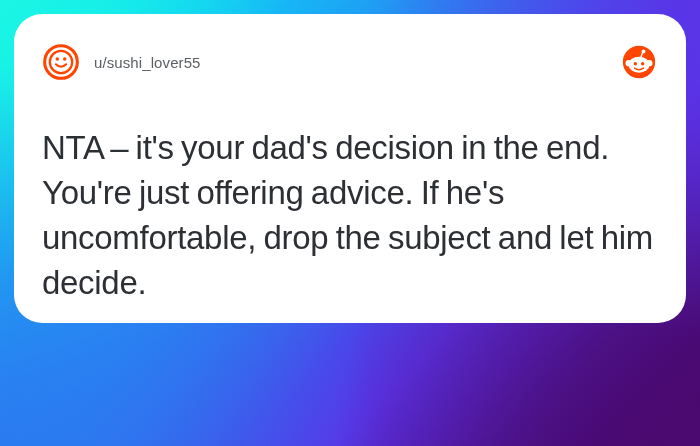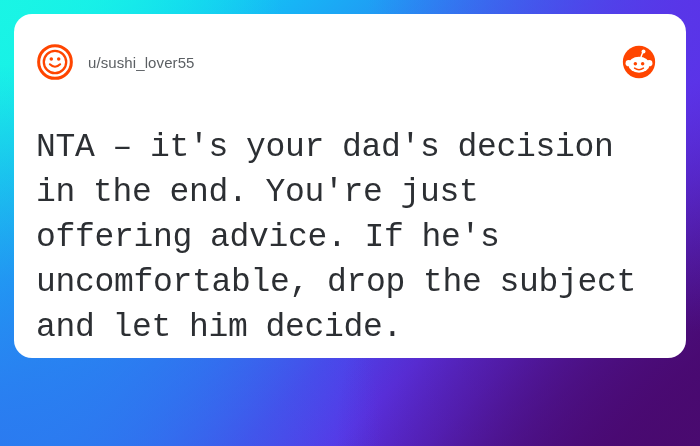--- a/index.html
+++ b/index.html
@@ -48,24 +48,24 @@
       radial-gradient(circle at 100% 100%, rgba(74,10,112,0.98) 0%, rgba(74,10,112,0) 44%),
       radial-gradient(circle at 0% 0%, rgba(26,245,229,0.95) 0%, rgba(26,245,229,0) 34%);
     pointer-events: none;
   }
 
   #card {
     position: absolute;
     left: 14px;
     top: 14px;
     width: 672px;
-    height: 344px;
+    height: 309px;
     background: #ffffff;
-    border-radius: 18px;
-    padding: 26px 30px 30px 22px;
+    border-radius: 28px;
+    padding: 26px 30px 30px 28px;
     display: flex;
     flex-direction: column;
   }
 
   
   #card-header {
     display: flex;
     align-items: center;
     height: 44px;
     flex: 0 0 auto;
@@ -90,21 +90,20 @@
     margin-left: auto;
     width: 34px;
     height: 34px;
     display: block;
   }
 
   
   #card-body {
     margin-top: 42px;
     flex: 1 1 auto;
-    font-family: Liberation Mono, monospace;
   }
 
   #comment-text {
     font-size: 33px;
     line-height: 1.36;
     color: #2c2f33;
     letter-spacing: -0.3px;
     font-weight: 400;
     word-spacing: -1.5px;
     max-width: 615px;

